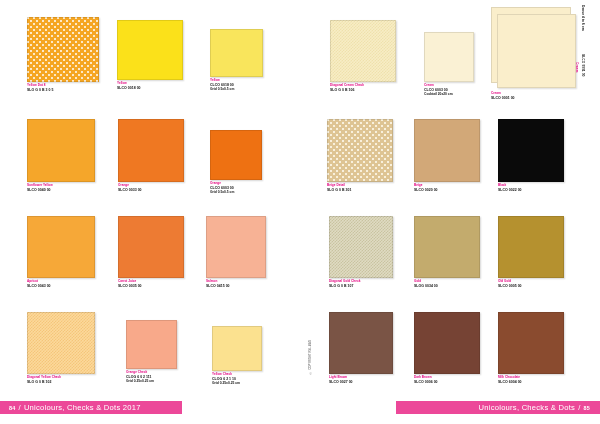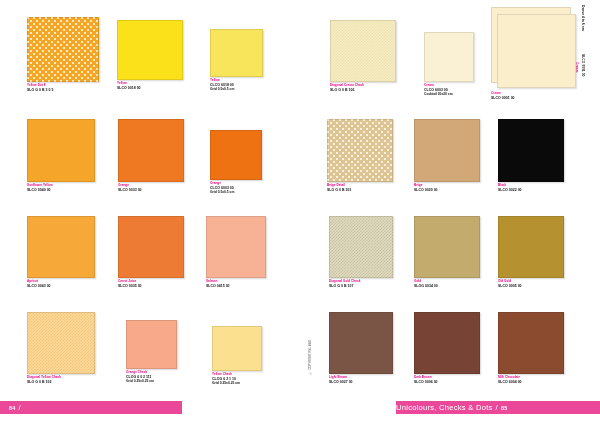--- a/index.html
+++ b/index.html
@@ -62,20 +62,21 @@
     letter-spacing:0.25px;
   }
   .footer-left{
     left:0;width:182px;
     justify-content:flex-start;
     padding-left:9px;
     box-sizing:border-box;
   }
   .footer-right{
     right:0;width:204px;
+    justify-content:flex-end;
     padding-right:10px;
     box-sizing:border-box;
   }
   .pgnum{font-size:5.4px;font-weight:bold;}
 
   
   .vtext{
     position:absolute;
     writing-mode:vertical-rl;
     font-size:3.2px;
@@ -206,20 +207,21 @@
       <div class="labels">
         <div class="lbl-name">Yellow Check</div>
         <div class="lbl-code">CLOG 6 2 1 10</div>
         <div class="lbl-sub">Grid 0.25x0.25 cm</div>
       </div>
     </div>
 
     <div class="footer footer-left">
       <span class="pgnum">84</span>
       <span style="margin:0 3px;">/</span>
+      <span>Unicolours, Checks &amp; Dots 2017</span>
     </div>
   </div>
 
   <div class="page page-right">
 
     <div class="cell" style="left:30px;top:20px;">
       <div class="sw shadow" id="R0" style="width: 66px; height: 62px; background: linear-gradient(45deg, rgb(239, 225, 172) 25%, transparent 25%, transparent 75%, rgb(239, 225, 172) 75%) 0px 0px / 3px 3px, linear-gradient(45deg, rgb(239, 225, 172) 25%, transparent 25%, transparent 75%, rgb(239, 225, 172) 75%) 1.5px 1.5px / 3px 3px rgb(247, 237, 197);"></div>
       <div class="labels">
         <div class="lbl-name">Diagonal Cream Check</div>
         <div class="lbl-code">SLO G 0 B 106</div>

